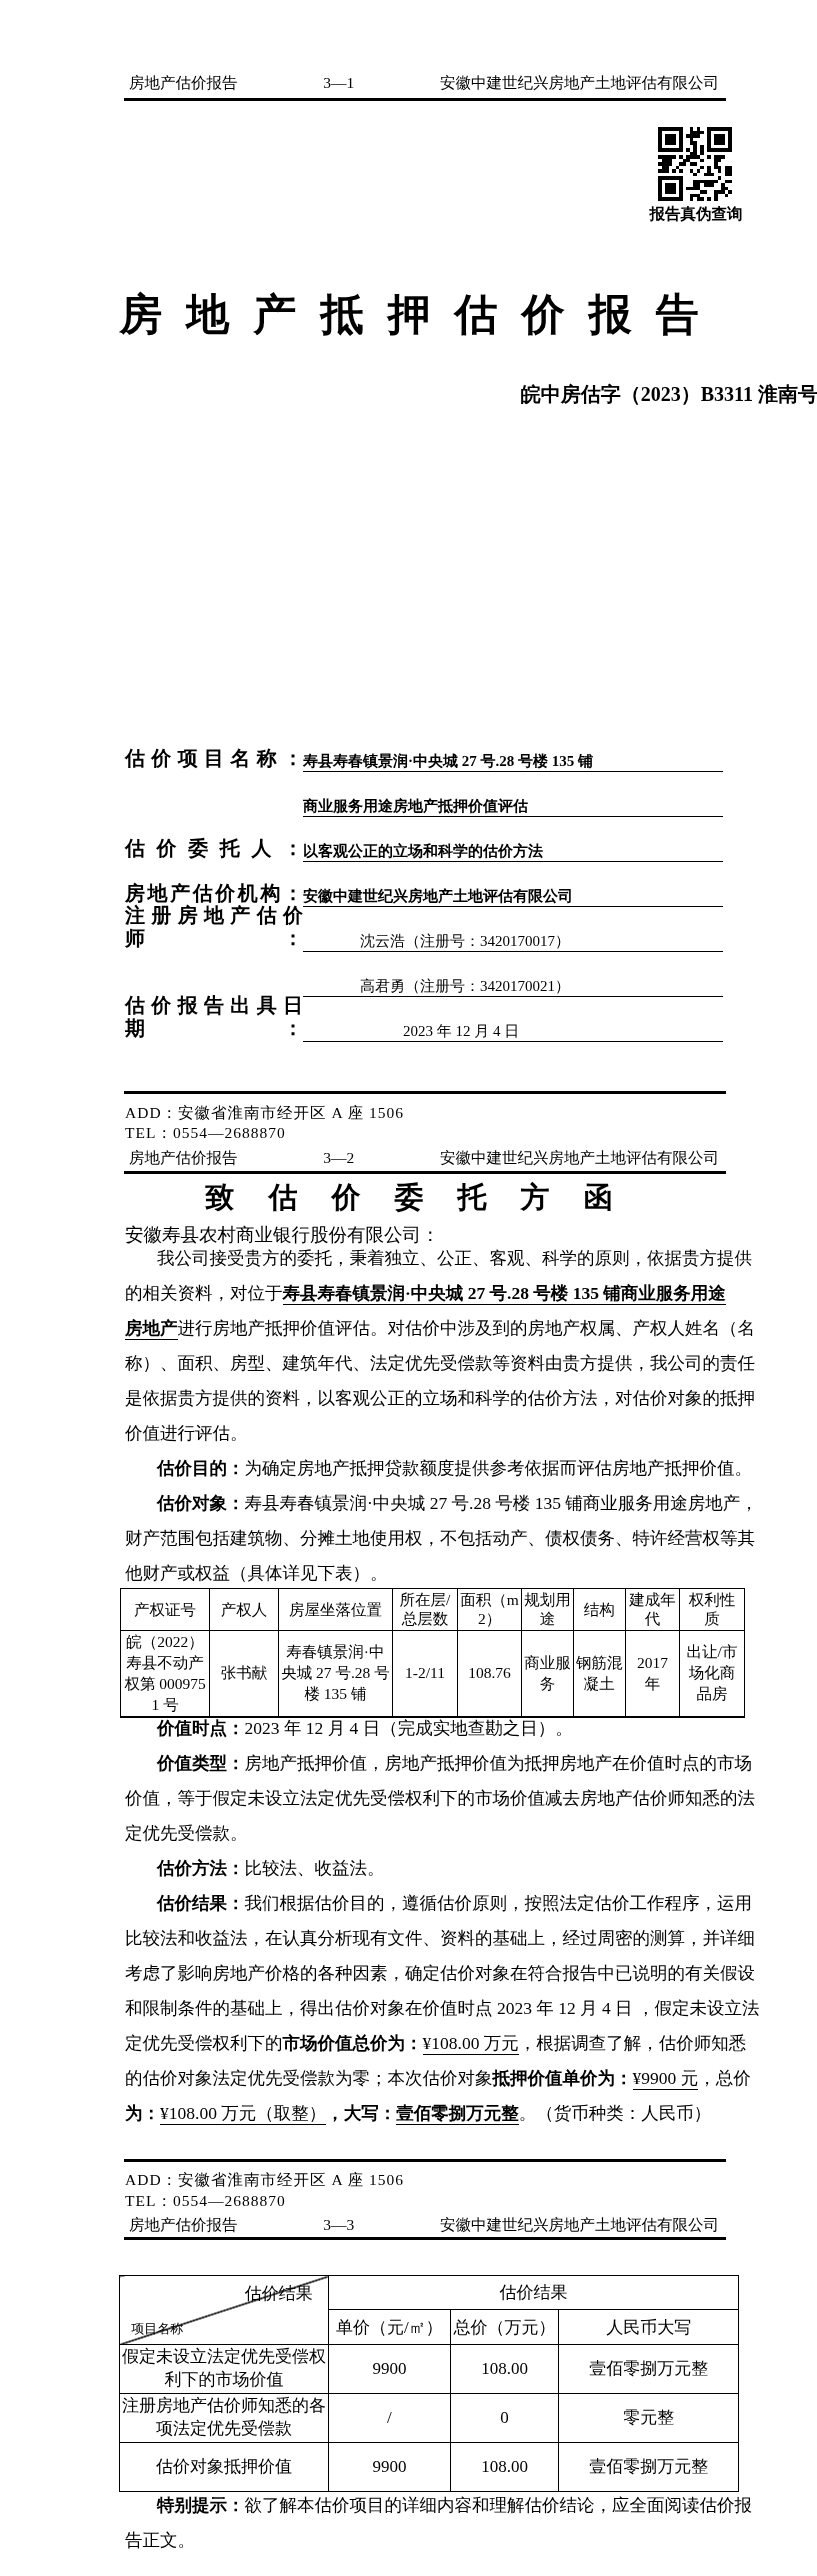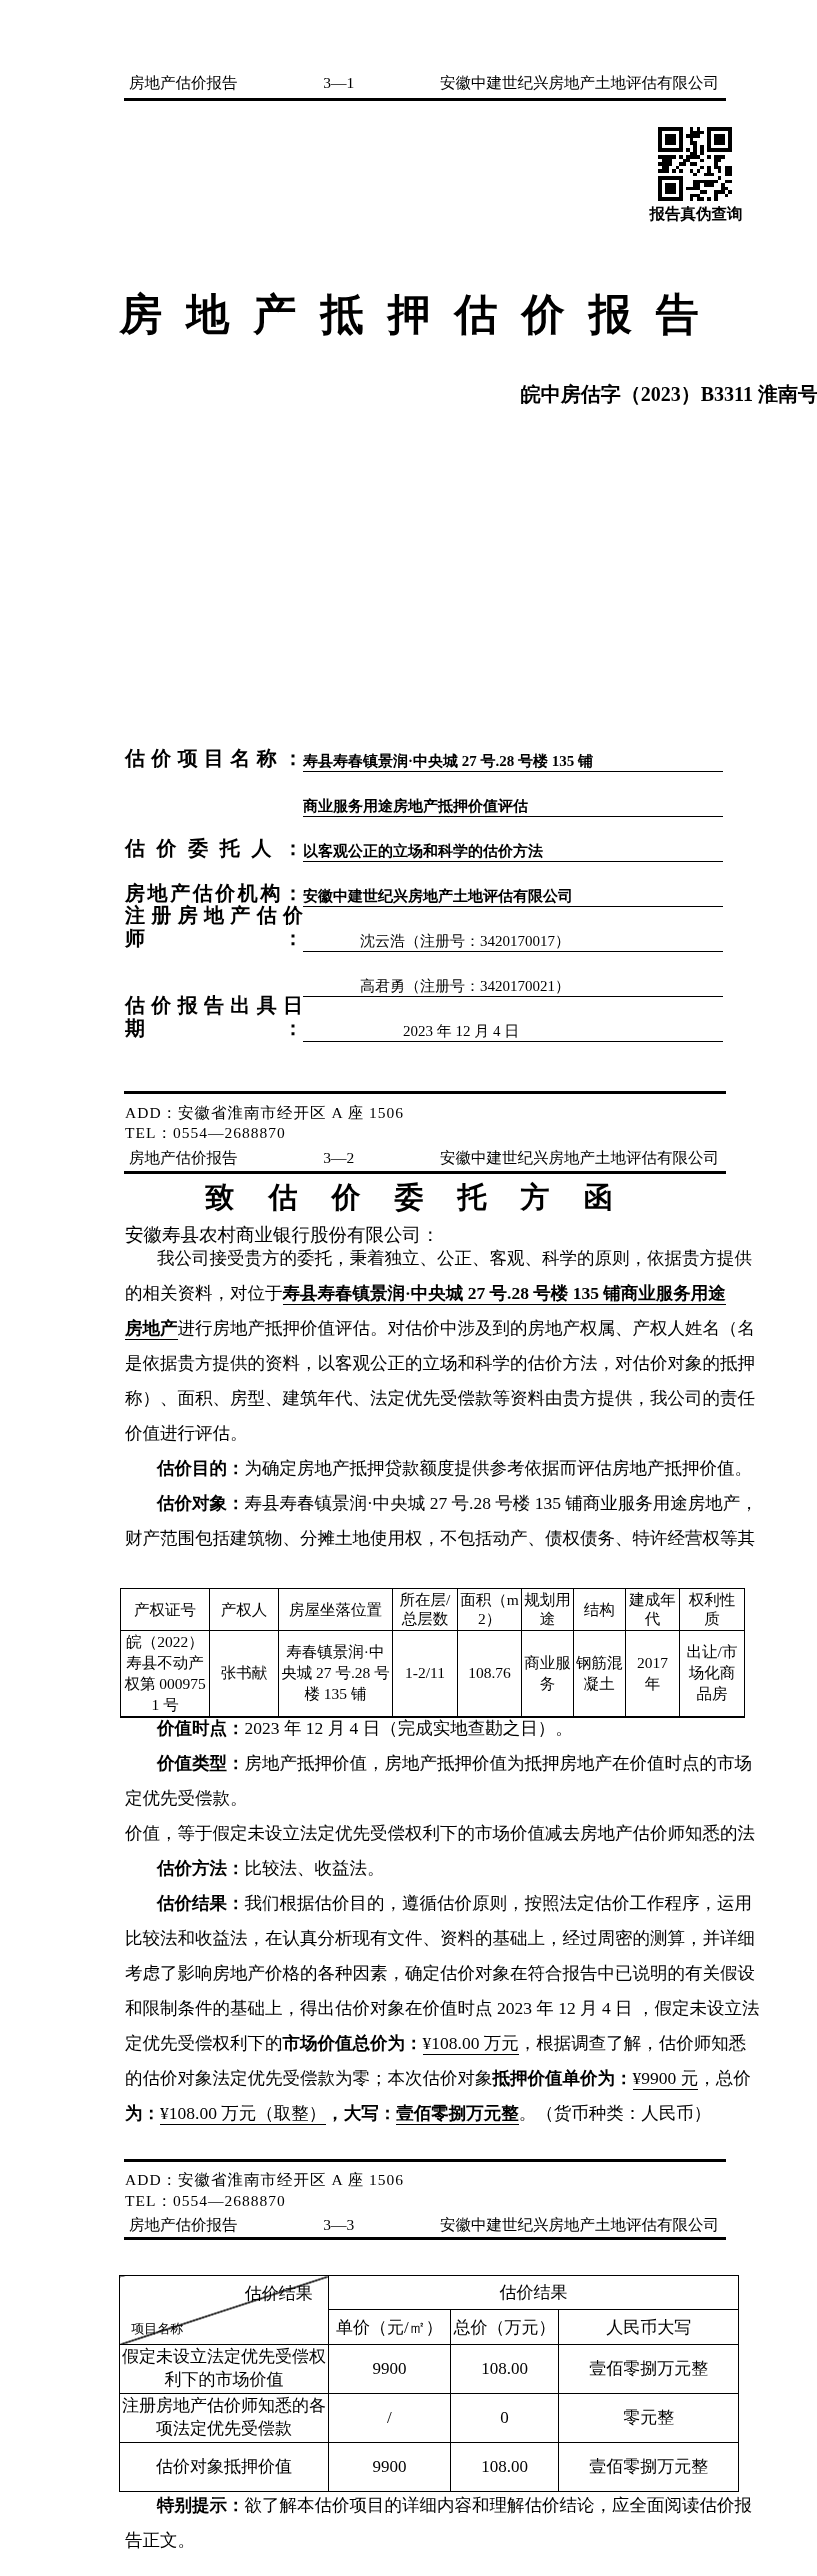--- a/index.html
+++ b/index.html
@@ -325,26 +325,27 @@
   </div>
   <div class="rule" style="top:1171px"></div>
 
   <div class="letter-title">致 估 价 委 托 方 函</div>
   <div class="salutation">安徽寿县农村商业银行股份有限公司：</div>
 
   <div class="lines" style="top:1241px">
     <div class="ln ind"><span>我公司接受贵方的委托，秉着独立、公正、客观、科学的原则，依据贵方提供</span></div>
     <div class="ln"><span>的相关资料，对位于</span><span class="b u">寿县寿春镇景润·中央城 27 号.28 号楼 135 铺商业服务用途</span></div>
     <div class="ln"><span class="b u">房地产</span><span>进行房地产抵押价值评估。对估价中涉及到的房地产权属、产权人姓名（名</span></div>
+    <div class="ln"><span>称）、面积、房型、建筑年代、法定优先受偿款等资料由贵方提供，我公司的责任</span></div>
     <div class="ln"><span>是依据贵方提供的资料，以客观公正的立场和科学的估价方法，对估价对象的抵押</span></div>
-    <div class="ln"><span>称）、面积、房型、建筑年代、法定优先受偿款等资料由贵方提供，我公司的责任</span></div>
     <div class="ln"><span>价值进行评估。</span></div>
     <div class="ln ind"><span class="b">估价目的：</span><span>为确定房地产抵押贷款额度提供参考依据而评估房地产抵押价值。</span></div>
     <div class="ln ind"><span class="b">估价对象：</span><span>寿县寿春镇景润·中央城 27 号.28 号楼 135 铺商业服务用途房地产，</span></div>
     <div class="ln"><span>财产范围包括建筑物、分摊土地使用权，不包括动产、债权债务、特许经营权等其</span></div>
+    <div class="ln"><span>他财产或权益（具体详见下表）。</span></div>
   </div>
 
   <table id="t1">
     <colgroup>
       <col style="width:14.3%">
         <col style="width:11%">
         <col style="width:18.3%">
         <col style="width:10.4%">
       <col style="width:10.3%">
         <col style="width:8.3%">
@@ -374,22 +375,22 @@
       <td>钢筋混凝土</td>
       <td>2017 年</td>
       <td>出让/市场化商品房</td>
     </tr>
   </tbody>
     </table>
 
   <div class="lines" style="top:1711px">
     <div class="ln ind"><span class="b">价值时点：</span><span>2023 年 12 月 4 日（完成实地查勘之日）。</span></div>
     <div class="ln ind"><span class="b">价值类型：</span><span>房地产抵押价值，房地产抵押价值为抵押房地产在价值时点的市场</span></div>
+    <div class="ln"><span>价值，等于假定未设立法定优先受偿权利下的市场价值减去房地产估价师知悉的法</span></div>
     <div class="ln"><span>定优先受偿款。</span></div>
-    <div class="ln"><span>价值，等于假定未设立法定优先受偿权利下的市场价值减去房地产估价师知悉的法</span></div>
     <div class="ln ind"><span class="b">估价方法：</span><span>比较法、收益法。</span></div>
     <div class="ln ind"><span class="b">估价结果：</span><span>我们根据估价目的，遵循估价原则，按照法定估价工作程序，运用</span></div>
     <div class="ln"><span>比较法和收益法，在认真分析现有文件、资料的基础上，经过周密的测算，并详细</span></div>
     <div class="ln"><span>考虑了影响房地产价格的各种因素，确定估价对象在符合报告中已说明的有关假设</span></div>
     <div class="ln"><span>和限制条件的基础上，得出估价对象在价值时点 2023 年 12 月 4 日 ，假定未设立法</span></div>
     <div class="ln"><span>定优先受偿权利下的</span><span class="b">市场价值总价为：</span><span class="u">¥108.00 万元</span><span>，根据调查了解，估价师知悉</span></div>
     <div class="ln"><span>的估价对象法定优先受偿款为零；本次估价对象</span><span class="b">抵押价值单价为：</span><span class="u">¥9900 元</span><span>，总价</span></div>
     <div class="ln"><span class="b">为：</span><span class="u">¥108.00 万元（取整）</span><span class="b">，大写：</span><span class="b u">壹佰零捌万元整</span><span>。（货币种类：人民币）</span></div>
   </div>
 

